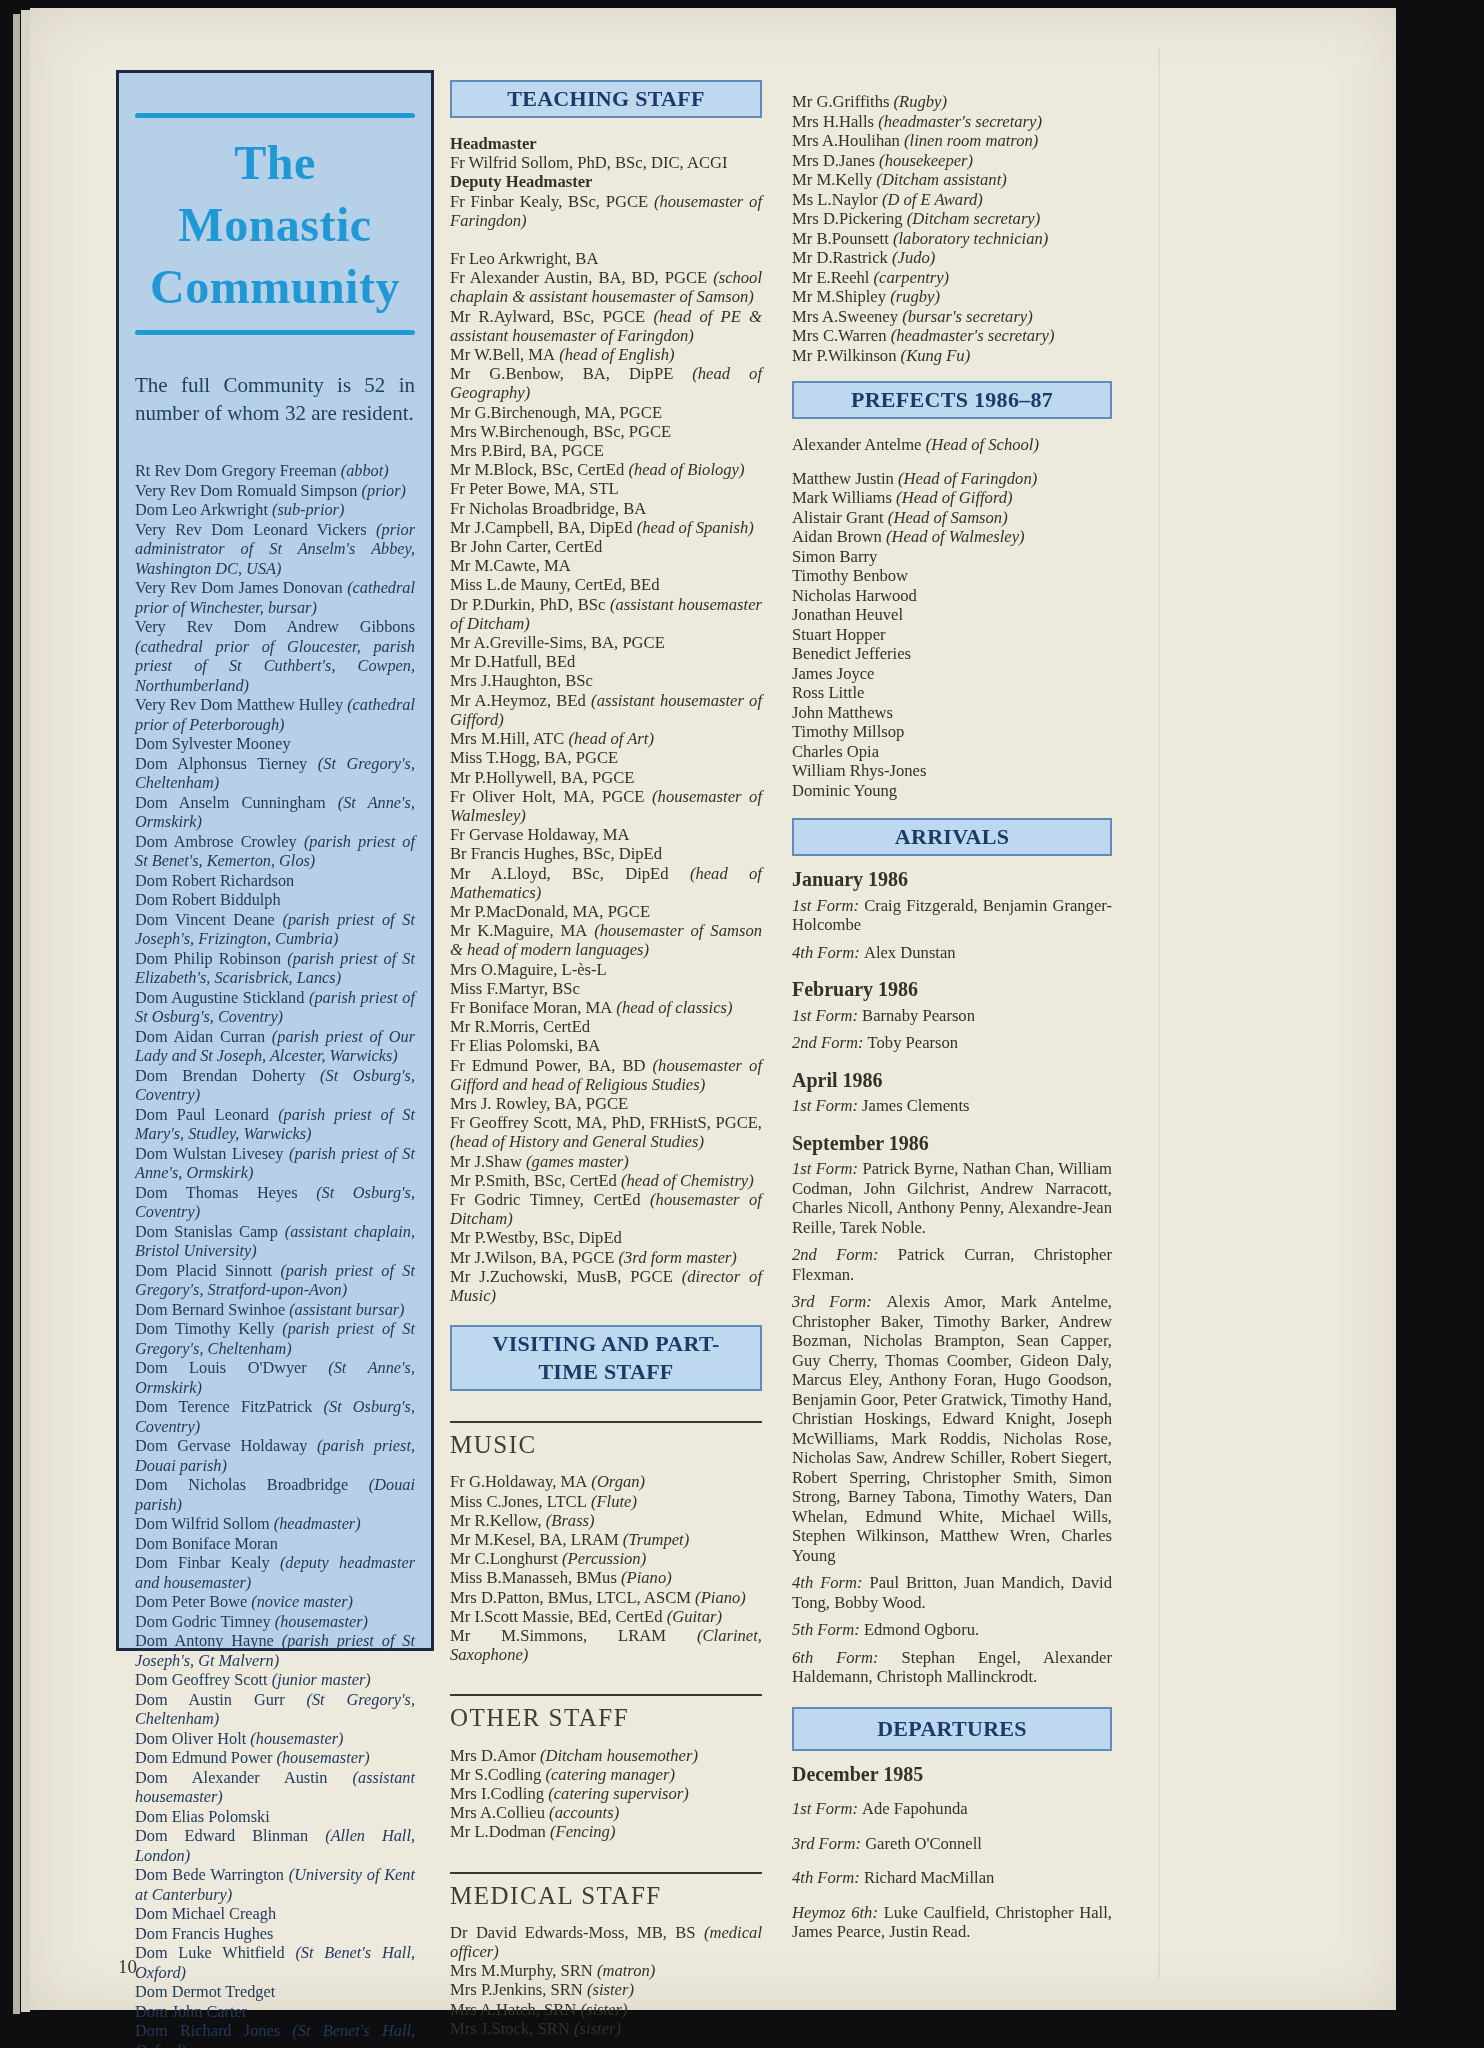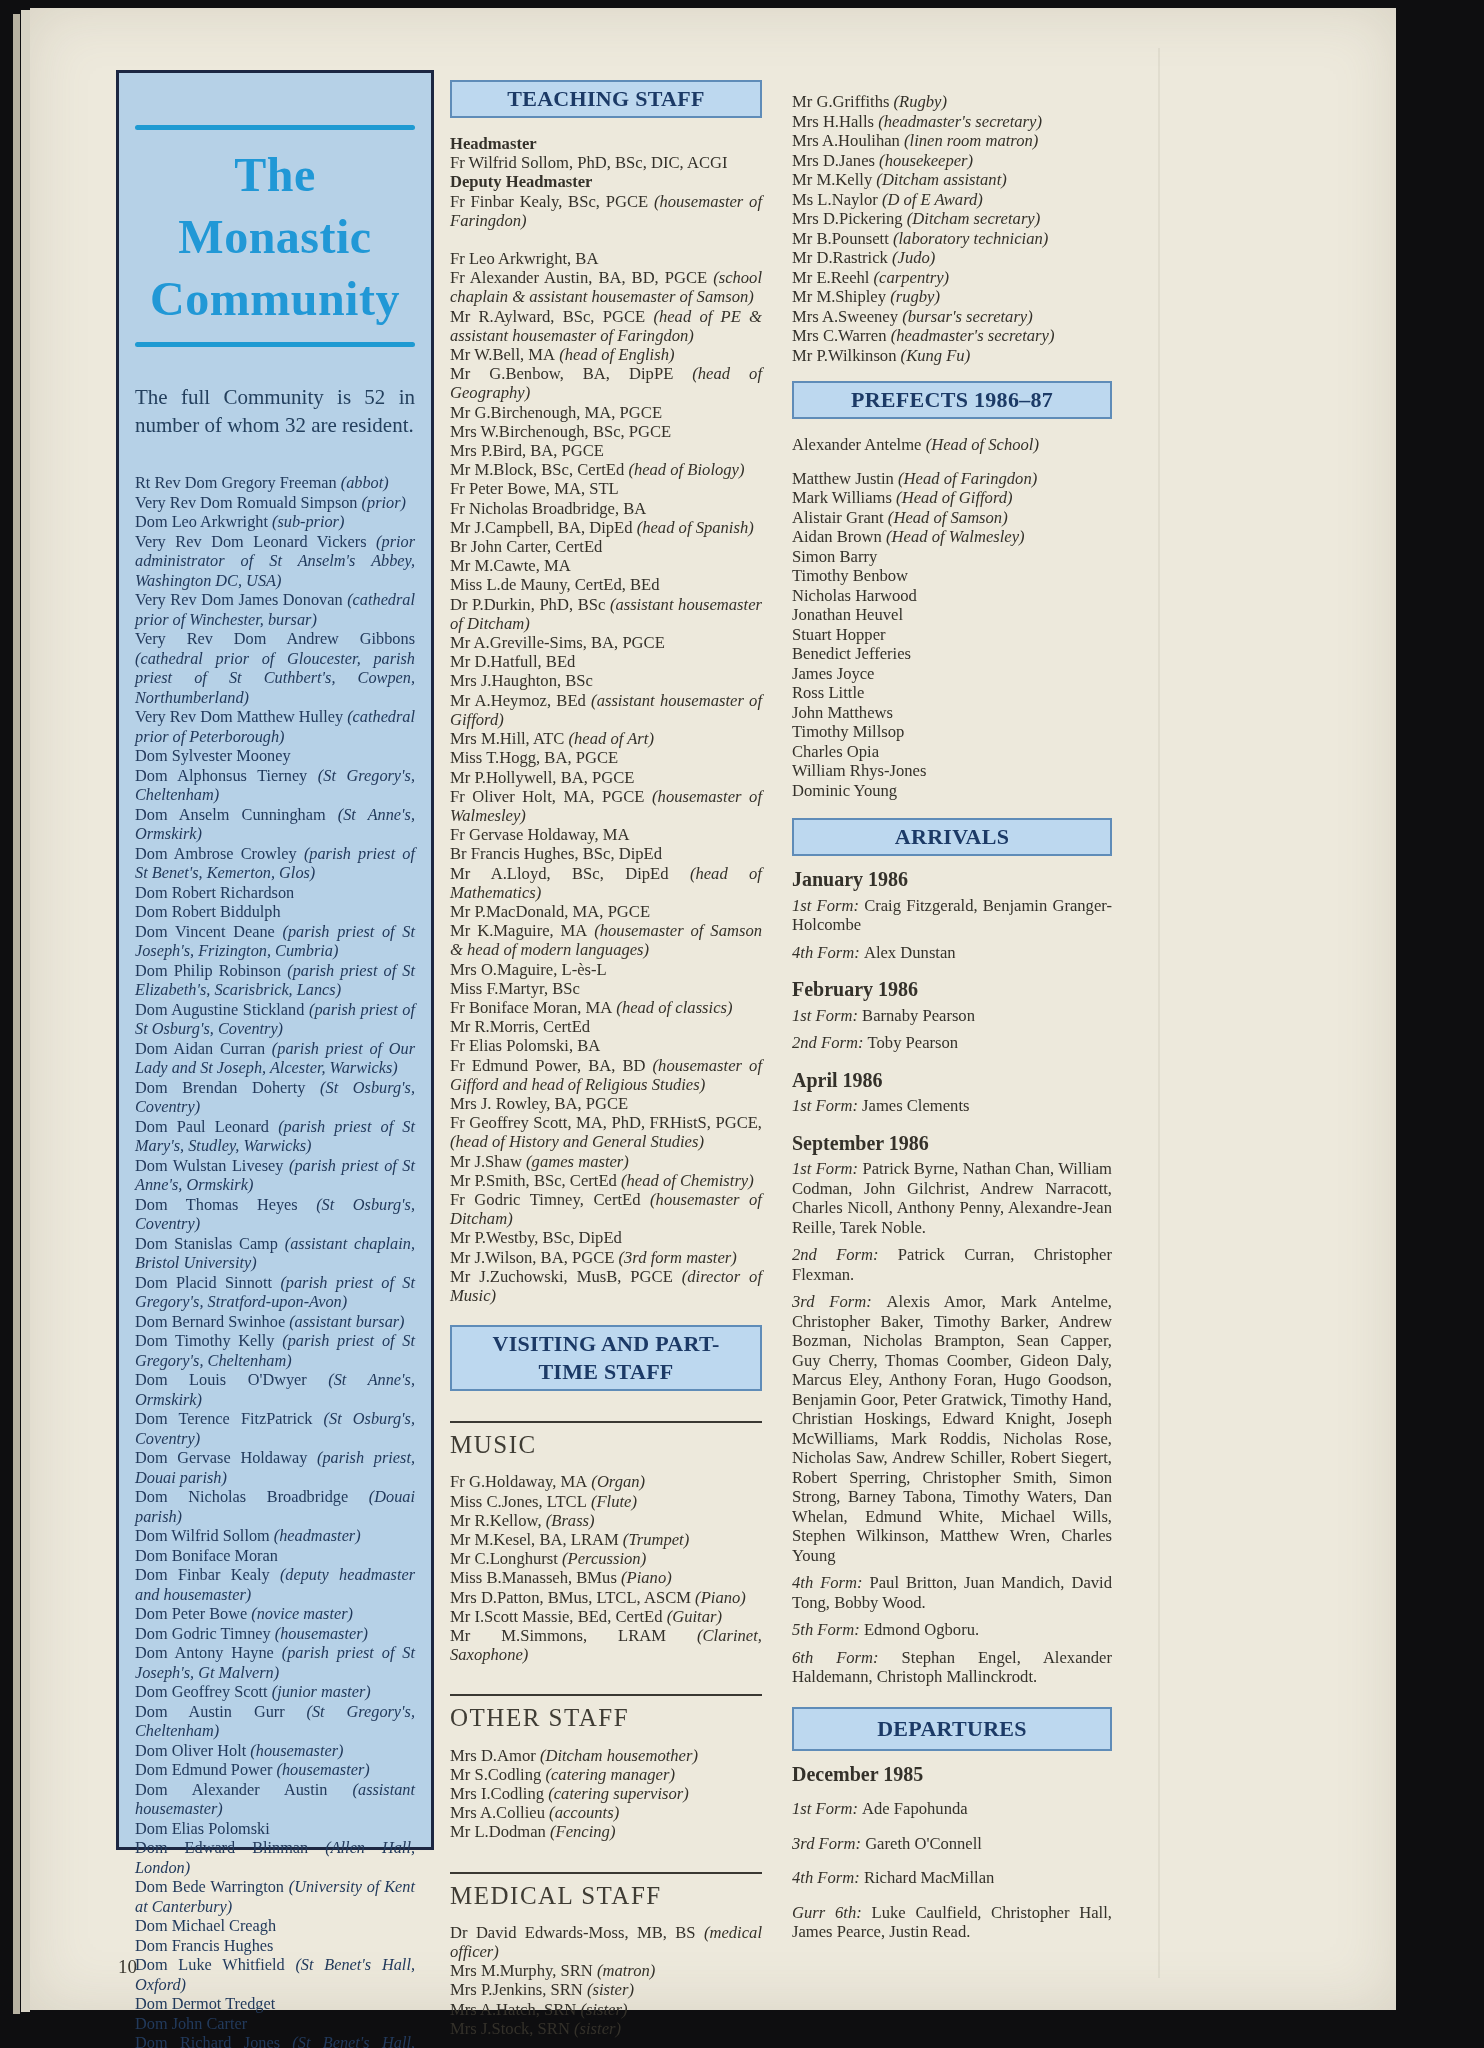--- a/index.html
+++ b/index.html
@@ -12,23 +12,23 @@
     position:absolute; left:30px; top:8px; width:1366px; height:2002px;
     background:#ede9dc;
     box-shadow:inset 0 0 60px rgba(120,110,90,0.18);
   }
   .edge-strip1 { position:absolute; left:13px; top:14px; width:7px; height:2000px; background:#b7b2a2; }
   .edge-strip2 { position:absolute; left:21px; top:10px; width:9px; height:2002px; background:#d8d4c6; }
   .crease { position:absolute; left:1128px; top:40px; width:2px; height:1930px; background:rgba(90,85,70,0.08); }
 
   
   .monastic-panel {
-    position:absolute; left:86px; top:62px; width:318px; height:1780px;
+    position:absolute; left:86px; top:62px; width:318px; height:1581px;
     background:#b6d1e7; border:3px solid #1c2742; box-sizing:border-box;
-    padding:12px 16px; color:#223a5c;
+    padding:0 16px; color:#223a5c;
   }
   .panel-rule { height:5px; background:#1f9ad2; border-radius:3px; }
   .rule-top { margin-top:40px; }
   .panel-title {
     margin:14px 0 12px; text-align:center; color:#2198d6;
     font-weight:bold; font-size:48px; line-height:62px; letter-spacing:0.5px;
   }
   .panel-intro {
     margin-top:36px; font-size:21px; line-height:28px;
     color:#24405e; text-align:justify;
@@ -308,20 +308,20 @@
         </div>
       </div>
 
     <div class="section-box departures-box">DEPARTURES</div>
     <div class="months departures">
         <div class="month-block">
           <div class="month-heading">December 1985</div>
           <div class="form-entry"><span class="it">1st Form: </span><span>Ade Fapohunda</span></div>
           <div class="form-entry"><span class="it">3rd Form: </span><span>Gareth O'Connell</span></div>
           <div class="form-entry"><span class="it">4th Form: </span><span>Richard MacMillan</span></div>
-          <div class="form-entry"><span class="it">Gurr 6th: </span><span>Luke Caulfield, Christopher Hall, James Pearce, Justin Read.</span></div>
+          <div class="form-entry"><span class="it">Heymoz 6th: </span><span>Luke Caulfield, Christopher Hall, James Pearce, Justin Read.</span></div>
         </div>
       </div>
   </div>
 
   <div class="crease"></div>
   <div class="page-num">10</div>
 </div>
 
 </body></html>

